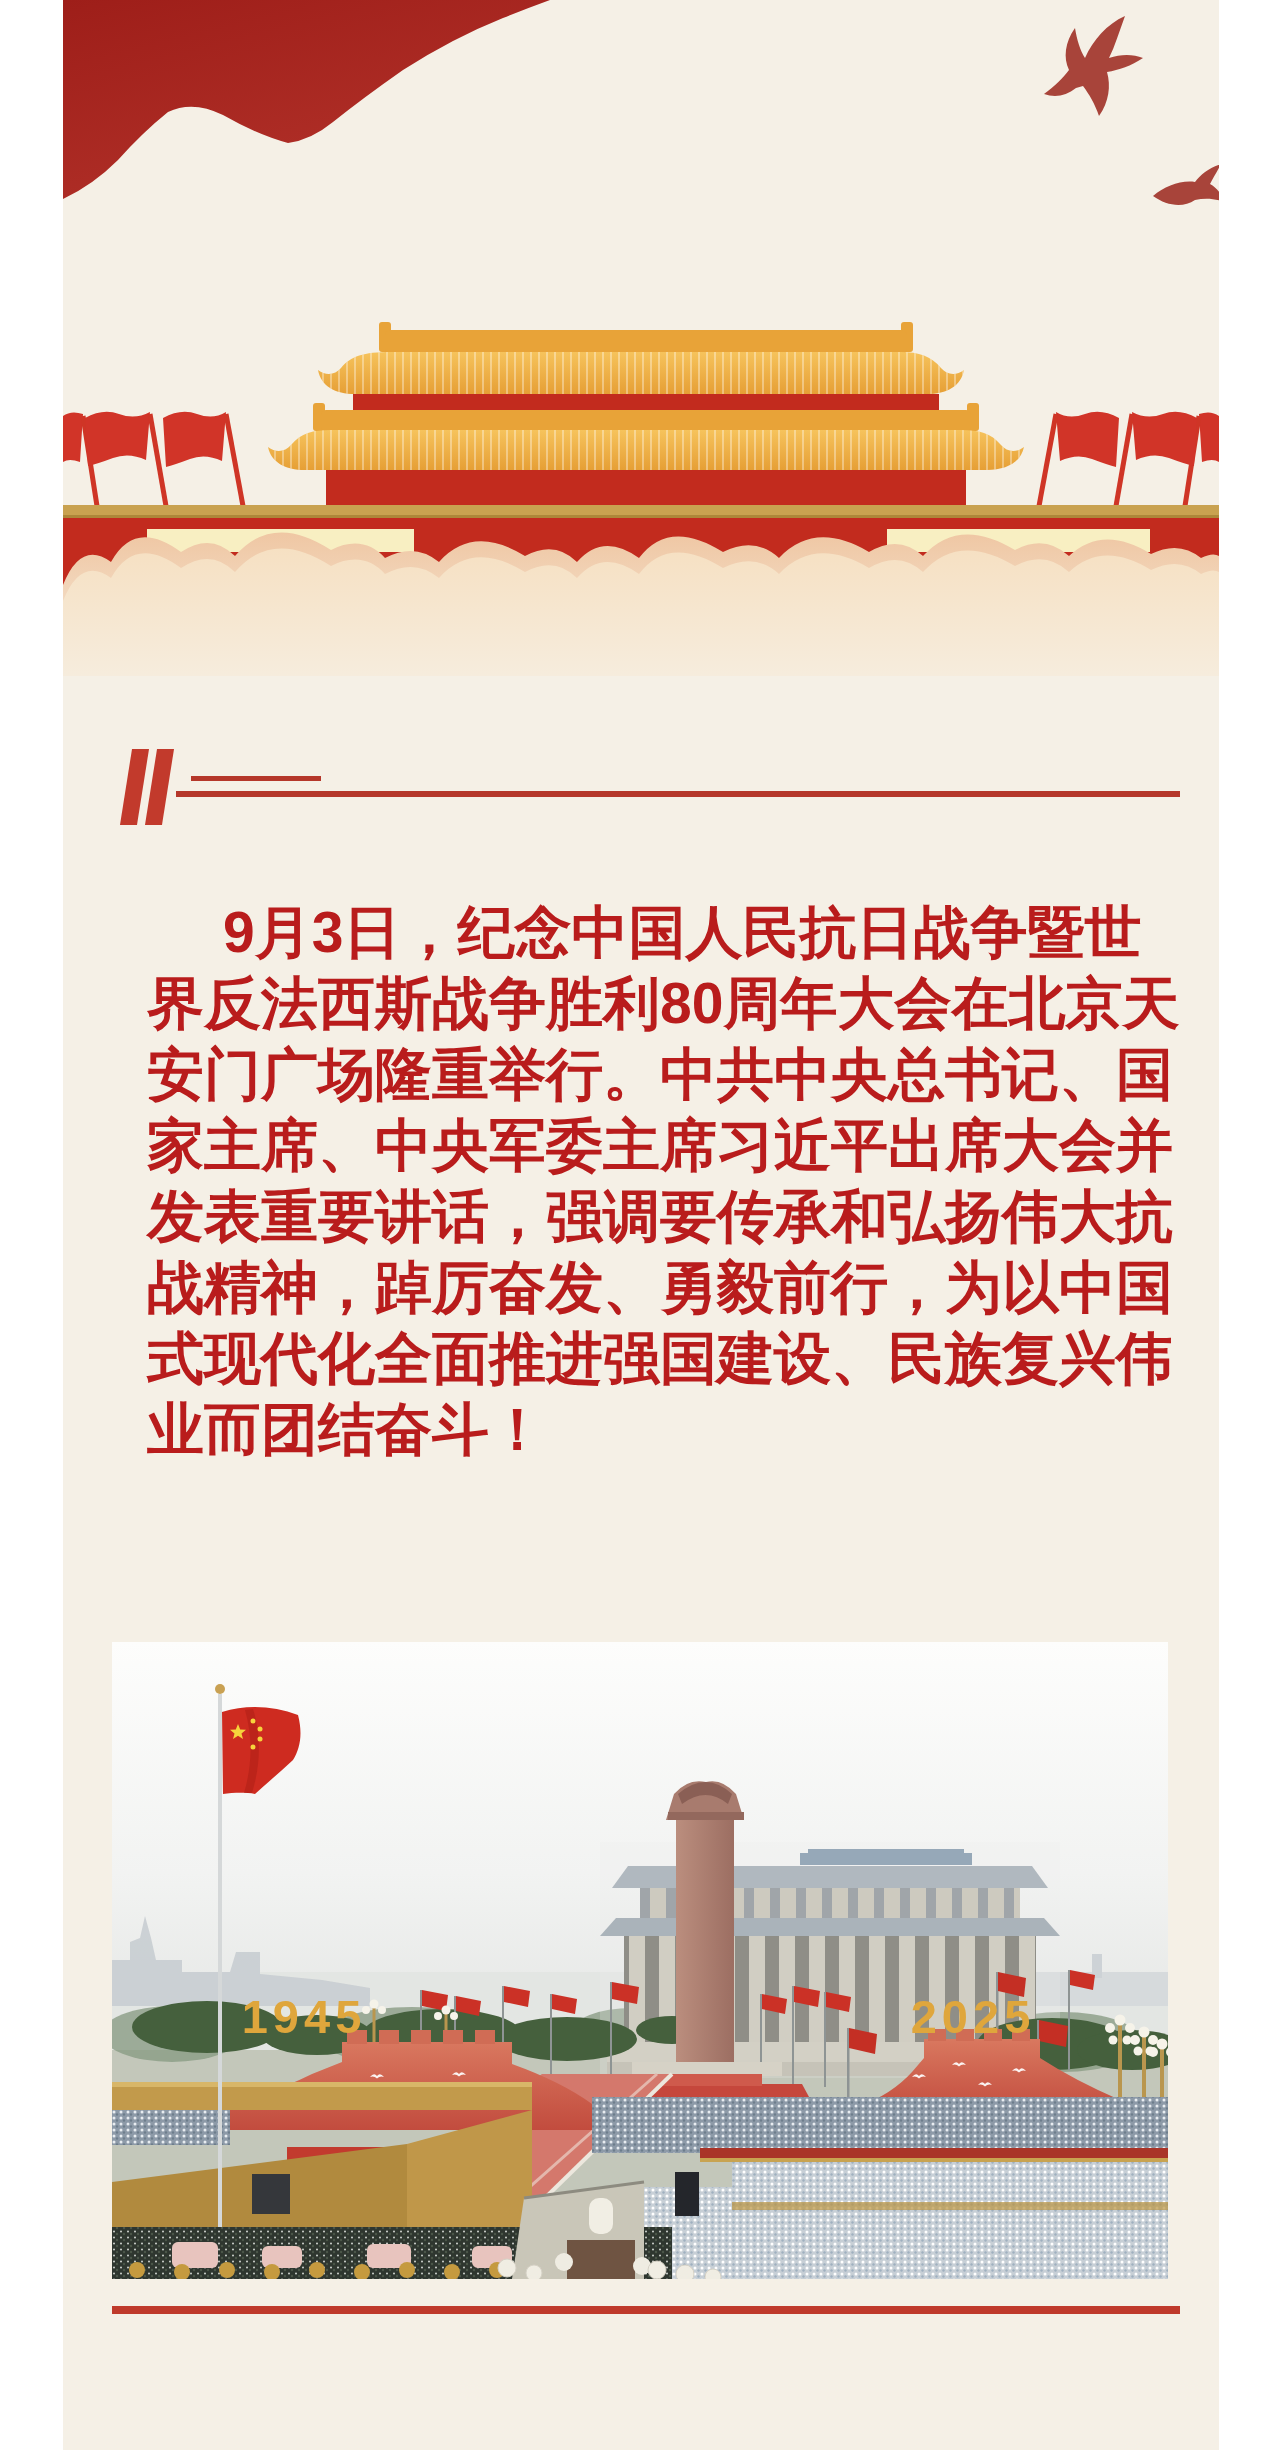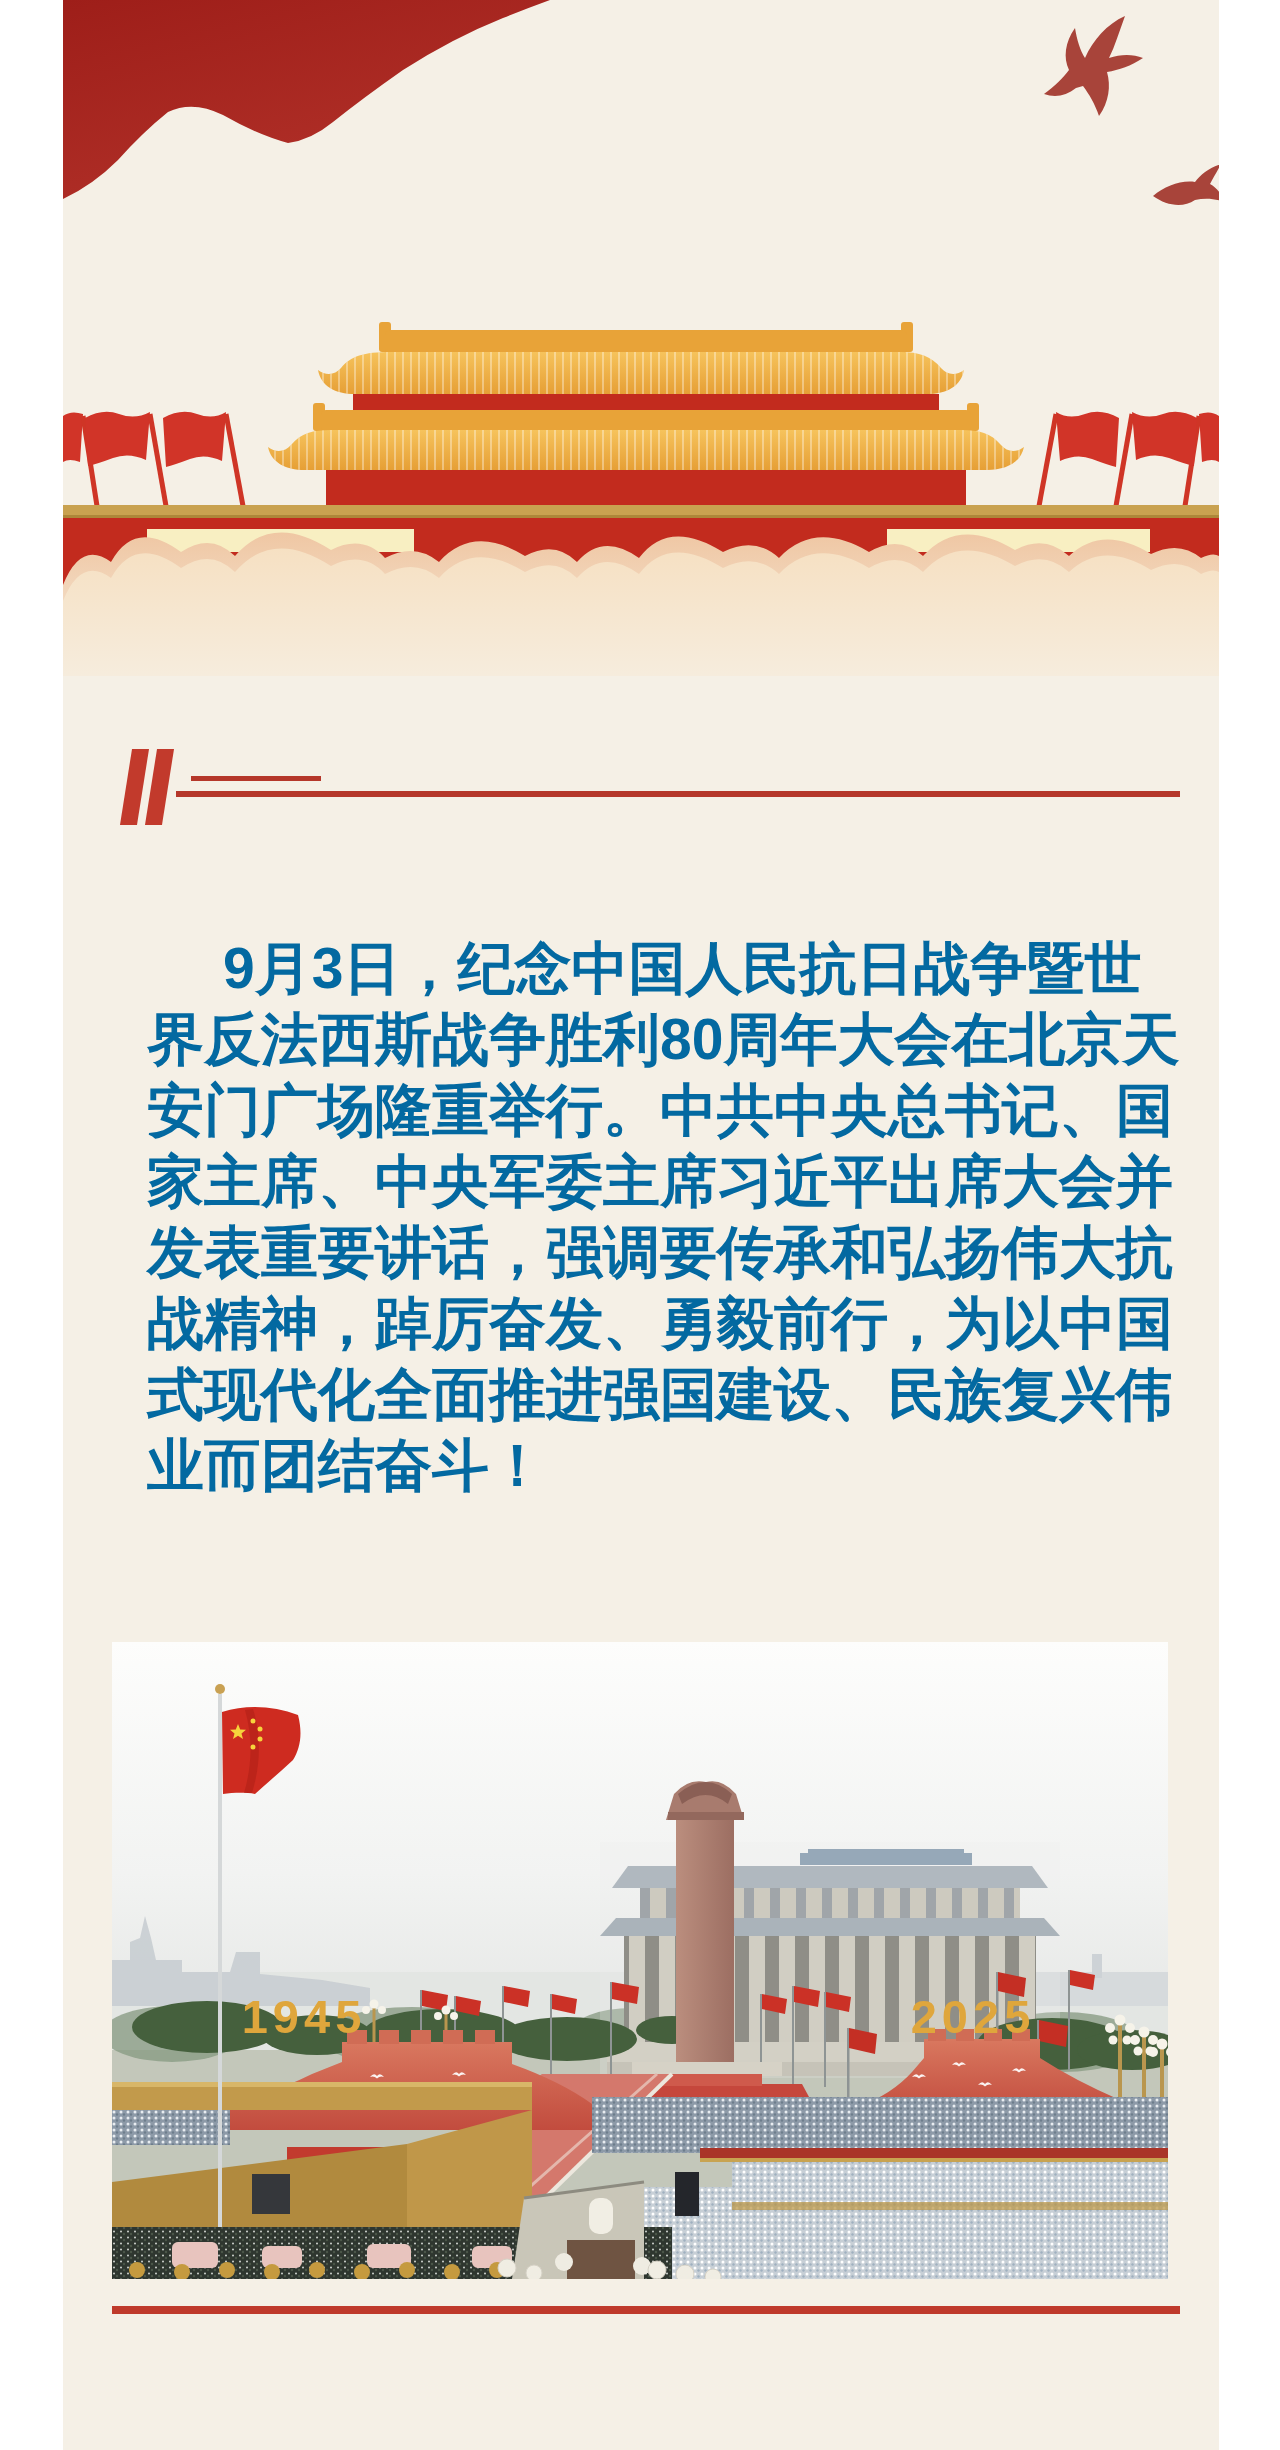--- a/index.html
+++ b/index.html
@@ -2,22 +2,22 @@
 <html><head>
 <meta charset="utf-8">
 <style>
   html,body{margin:0;padding:0;background:#ffffff;}
   .page{position:relative;width:1280px;height:2450px;background:#ffffff;overflow:hidden;
         font-family:"Liberation Sans",sans-serif;}
   .content-col{position:absolute;left:63px;top:0;width:1156px;height:2450px;background:#f5f0e6;}
   .abs{position:absolute;}
   .qbar{position:absolute;width:17px;height:76px;background:#c23a2c;transform:skewX(-9deg);}
   .divline{position:absolute;background:#b5372a;}
-  .article-p{position:absolute;left:147px;top:876px;width:1040px;
-             font-size:57px;line-height:71px;font-weight:700;color:#0369a1;
+  .article-p{position:absolute;left:147px;top:840px;width:1040px;
+             font-size:57px;line-height:71px;font-weight:700;color:#b91c1c;
              white-space:pre-line;text-indent:76px;letter-spacing:0;
              font-family:"Liberation Sans",sans-serif;}
   .footer-rule{position:absolute;left:112px;top:2306px;width:1068px;height:8px;background:#bf3a2b;}
   svg{display:block;}
 </style>
 </head>
 <body>
 
 <div class="page">
   <div class="content-col">

